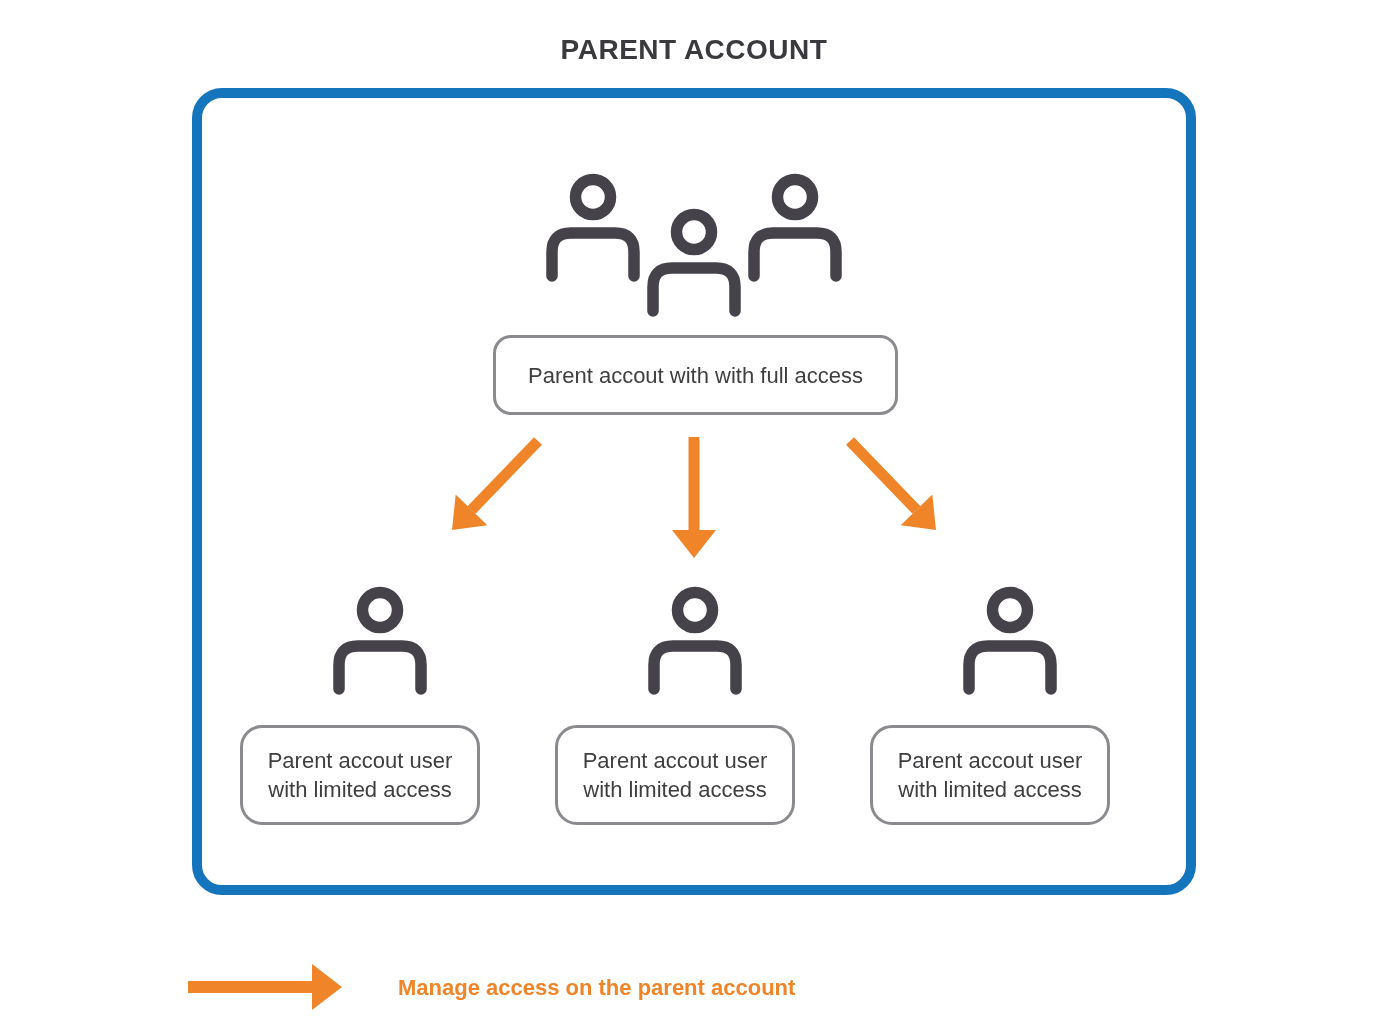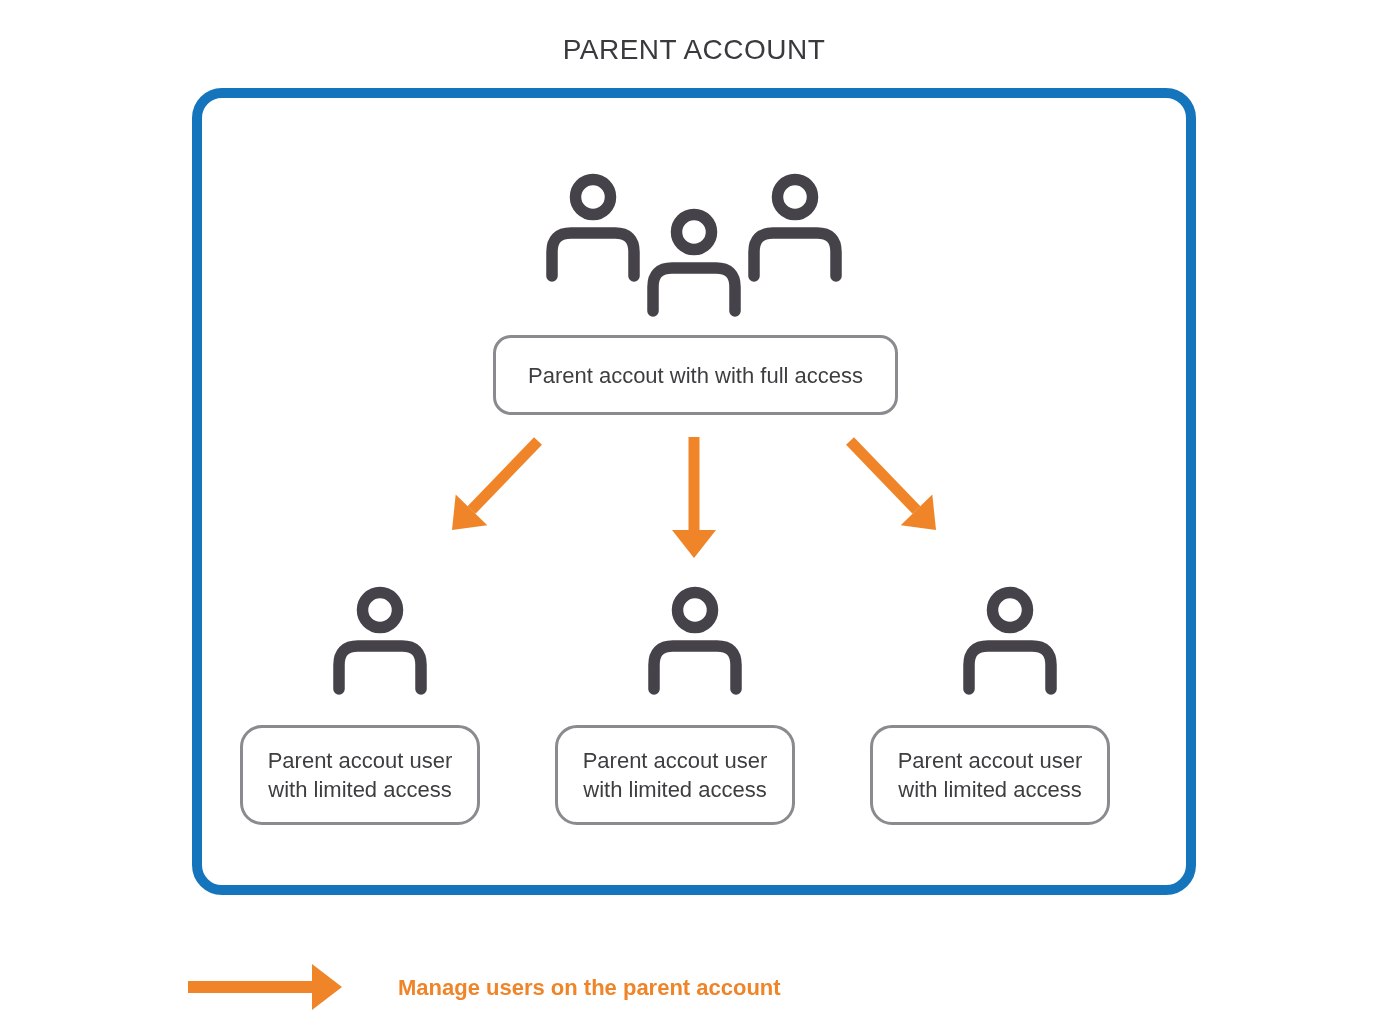--- a/index.html
+++ b/index.html
@@ -18,21 +18,21 @@
     font-family: "Liberation Sans", "DejaVu Sans", sans-serif;
     overflow: hidden;
   }
   .page-title {
     position: absolute;
     top: 36px;
     left: 0;
     width: 1388px;
     text-align: center;
     font-size: 28px;
-    font-weight: normal;
+    font-weight: bold;
     letter-spacing: 0.5px;
     color: #3A393D;
     line-height: 28px;
   }
   .frame {
     position: absolute;
     left: 192px;
     top: 88px;
     width: 1004px;
     height: 807px;
@@ -156,15 +156,15 @@
   </div>
   <div class="label-box limited-box pos-1">
     <span>Parent accout user</span>
     <span>with limited access</span>
   </div>
   <div class="label-box limited-box pos-2">
     <span>Parent accout user</span>
     <span>with limited access</span>
   </div>
 
-  <div class="legend-label">Manage users on the parent account</div>
+  <div class="legend-label">Manage access on the parent account</div>
 
 </div>
 
 </body></html>

